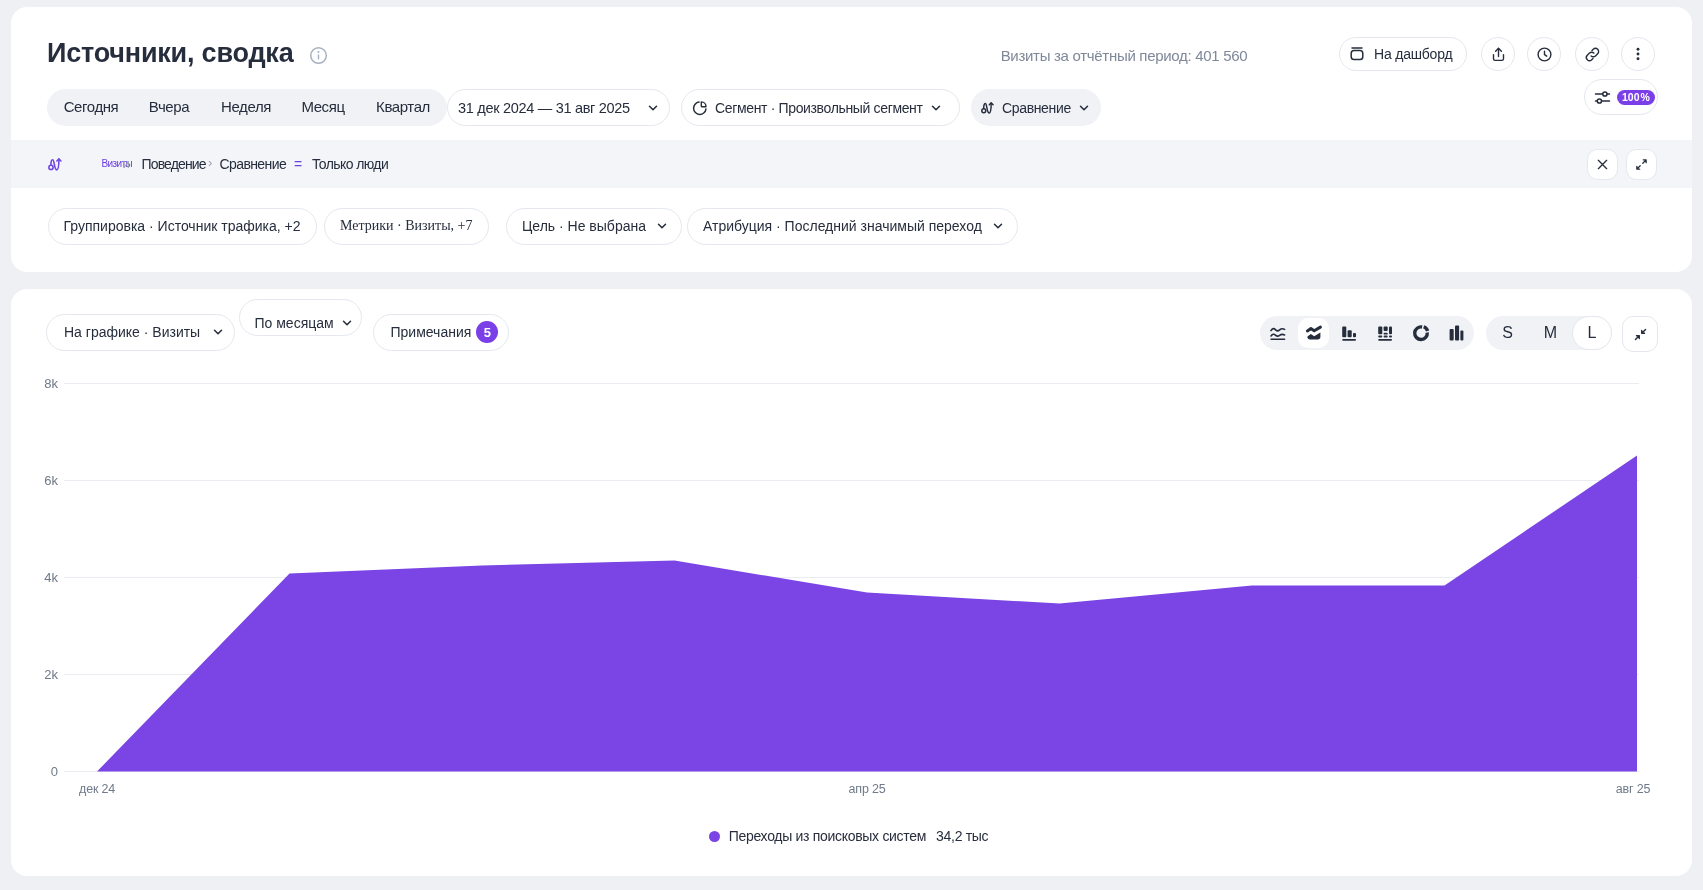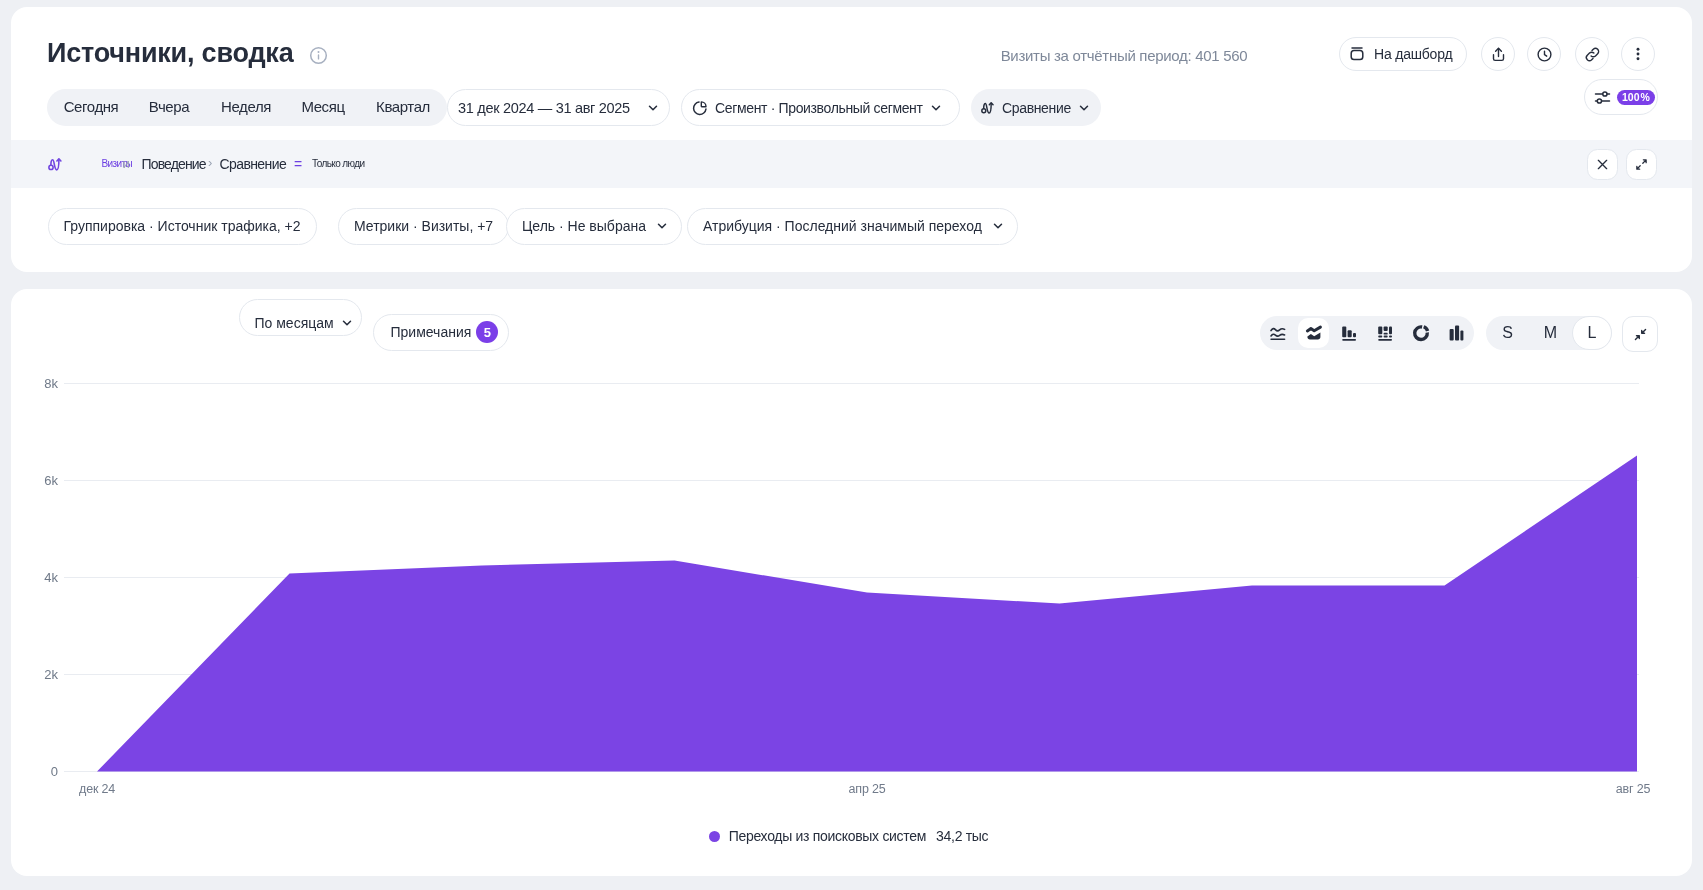--- a/index.html
+++ b/index.html
@@ -109,50 +109,55 @@
     <circle cx="3" cy="10.4" r="2.1"></circle>
     <path d="M2.9 8C2.9 4.8 3.3 2.8 4.7 2.8C6.4 2.8 6.2 12.9 8.7 12.9C10.4 12.9 10.9 8.4 10.9 2.6"></path>
     <path d="M8.9 4 10.9 1.9 12.9 4"></path>
   </svg>
   <div class="abs" style="left:54.5px;top:141px;font-size:10px;letter-spacing:-0.6px;line-height:32px;color:#6d40e2;margin-left:36px;">Визиты</div>
   <div class="abs" style="left:111.5px;top:141px;font-size:13px;line-height:32px;color:#99a2b2;">и</div>
   <div class="abs" style="left:130.5px;top:141px;font-size:14px;letter-spacing:-0.85px;line-height:32px;">Поведение</div>
   <div class="abs" style="left:197px;top:140px;font-size:13px;line-height:32px;color:#99a2b2;">›</div>
   <div class="abs" style="left:208.5px;top:141px;font-size:14px;letter-spacing:-0.6px;line-height:32px;">Сравнение</div>
   <div class="abs" style="left:283px;top:141px;font-size:14px;line-height:32px;color:#6d40e2;">=</div>
-  <div class="abs" style="left:301px;top:141px;font-size:10px;letter-spacing:-0.6px;line-height:32px;">Только люди</div>
+  <div class="abs" style="left:301px;top:141px;font-size:14px;letter-spacing:-0.6px;line-height:32px;">Только люди</div>
 
   <div class="pill wpill" style="left:1576px;top:142px;width:31px;height:31px;border-radius:10.5px;justify-content:center;">
     <svg width="13" height="13" viewBox="0 0 14 14" fill="none" stroke="#262d3c" stroke-width="1.4" stroke-linecap="round">
         <path d="M2.5 2.5l9 9M11.5 2.5l-9 9"></path>
       </svg>
   </div>
   <div class="pill wpill" style="left:1615px;top:142px;width:31px;height:31px;border-radius:10.5px;justify-content:center;">
     <svg width="13" height="13" viewBox="0 0 14 14" fill="none" stroke="#262d3c" stroke-width="1.4" stroke-linecap="round" stroke-linejoin="round">
       <path d="M8.4 5.6 12 2M12 2H9M12 2v3"></path>
       <path d="M5.6 8.4 2 12M2 12h3M2 12V9"></path>
     </svg>
   </div>
 
   <div class="pill wpill chip" style="left:36.5px;top:200.5px;padding:0 15px;">Группировка · Источник трафика, +2</div>
-  <div class="pill wpill chip" style="left:327px;top:200.5px;padding:0 15px;">Метрики · Визиты, +7</div>
+  <div class="pill wpill chip" style="left:313px;top:200.5px;padding:0 15px;font-family:Liberation Serif, serif;">Метрики · Визиты, +7</div>
   <div class="pill wpill chip" style="left:495px;top:200.5px;padding:0 13px 0 15px;gap:10px;">Цель · Не выбрана
     <svg class="chev" viewBox="0 0 12 12" fill="none" stroke="#262d3c" stroke-width="1.5" stroke-linecap="round" stroke-linejoin="round">
         <path d="M2.5 4.2 6 7.8l3.5-3.6"></path>
       </svg>
   </div>
   <div class="pill wpill chip" style="left:676px;top:200.5px;padding:0 13px 0 15px;gap:10px;">Атрибуция · Последний значимый переход
     <svg class="chev" viewBox="0 0 12 12" fill="none" stroke="#262d3c" stroke-width="1.5" stroke-linecap="round" stroke-linejoin="round">
         <path d="M2.5 4.2 6 7.8l3.5-3.6"></path>
       </svg>
   </div>
 </div>
 
 <div class="card" style="left:11px;top:288.5px;width:1681px;height:587.5px;">
 
+  <div class="pill wpill chip" style="left:35px;top:25px;padding:0 10px 0 17px;gap:12px;">На графике · Визиты
+    <svg class="chev" viewBox="0 0 12 12" fill="none" stroke="#262d3c" stroke-width="1.5" stroke-linecap="round" stroke-linejoin="round">
+        <path d="M2.5 4.2 6 7.8l3.5-3.6"></path>
+      </svg>
+  </div>
   <div class="pill wpill chip" style="left:227.5px;top:10px;padding:12px 8px 0 15px;gap:7px;">По месяцам
     <svg class="chev" viewBox="0 0 12 12" fill="none" stroke="#262d3c" stroke-width="1.5" stroke-linecap="round" stroke-linejoin="round">
         <path d="M2.5 4.2 6 7.8l3.5-3.6"></path>
       </svg>
   </div>
   <div class="pill wpill chip" style="left:361.5px;top:25px;padding:0 10px 0 17px;gap:5px;">Примечания
     <span style="background:#7b3fe8;color:#fff;font-size:13px;letter-spacing:0;font-weight:bold;border-radius:50%;width:22px;height:22px;display:inline-flex;align-items:center;justify-content:center;">5</span>
   </div>
 
   <div class="abs" style="left:1249px;top:27.5px;width:214px;height:34px;background:#f0f2f6;border-radius:17px;display:flex;align-items:center;">

